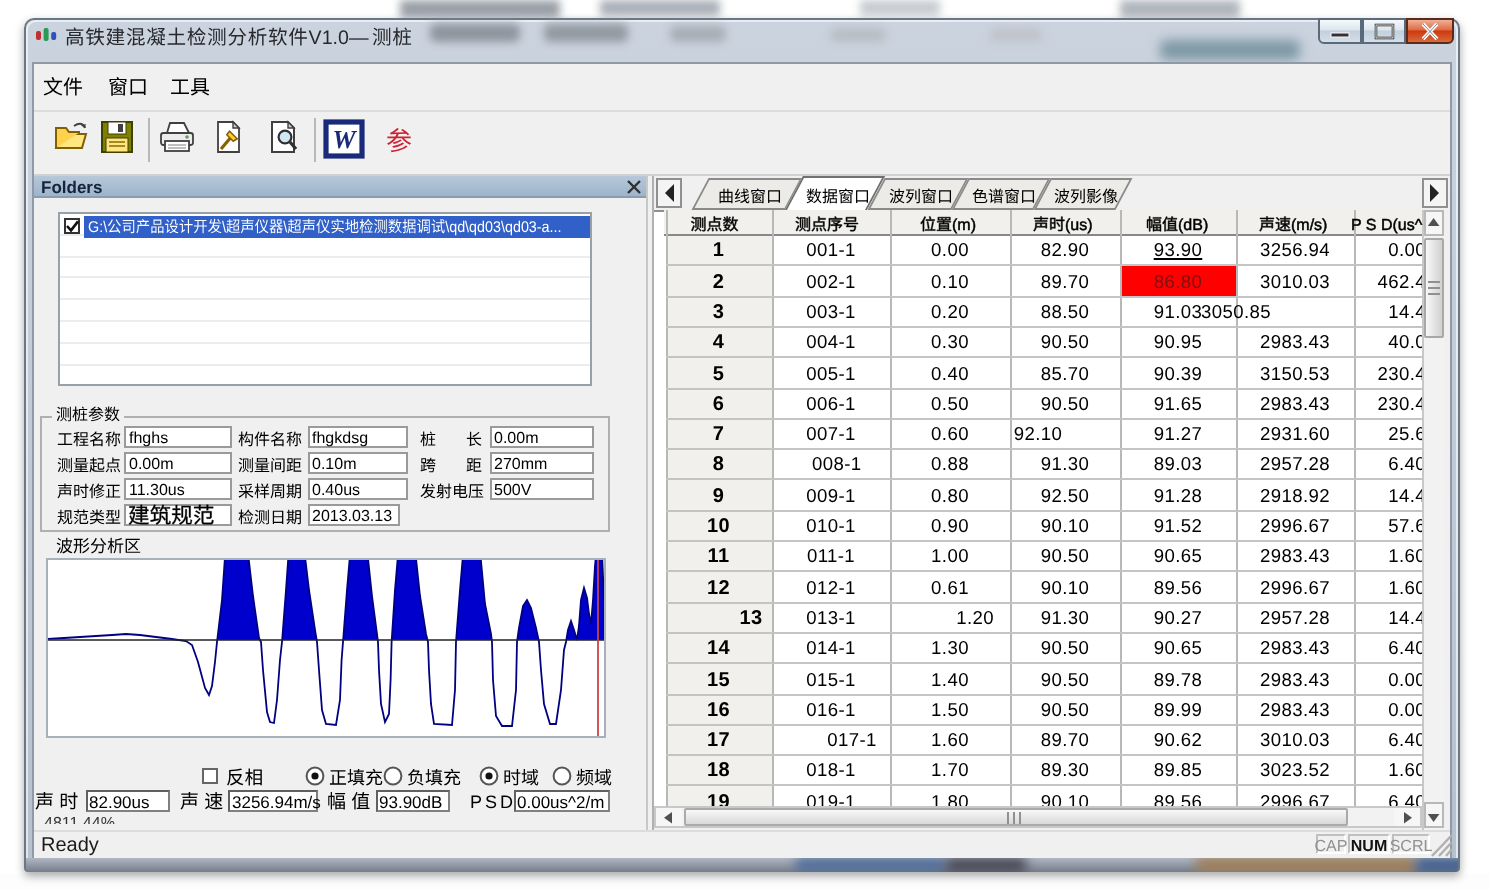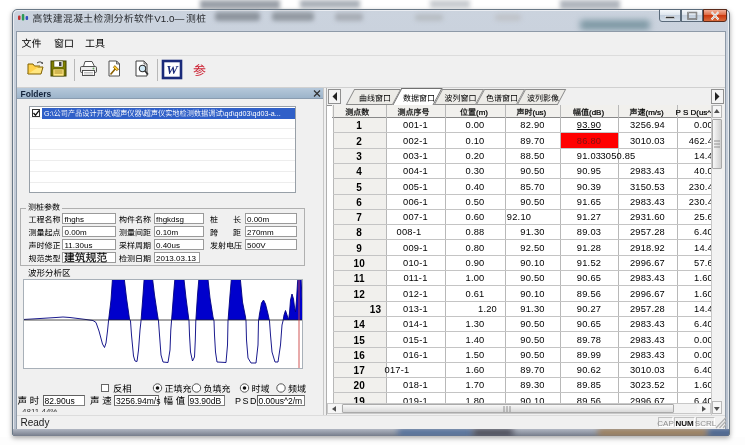--- a/index.html
+++ b/index.html
@@ -154,21 +154,21 @@
       <div style="position:absolute;left:415.5px;top:212.1px;width:44px;font:9.3px 'Liberation Sans';letter-spacing:.2px;color:#000;text-align:center;margin-left:-22px;">007-1</div>
       <div style="position:absolute;left:475px;top:212.1px;width:44px;font:9.3px 'Liberation Sans';letter-spacing:.2px;color:#000;text-align:center;margin-left:-22px;">0.60</div>
       <div style="position:absolute;left:519px;top:212.1px;width:44px;font:9.3px 'Liberation Sans';letter-spacing:.2px;color:#000;text-align:center;margin-left:-22px;">92.10</div>
       <div style="position:absolute;left:589px;top:212.1px;width:44px;font:9.3px 'Liberation Sans';letter-spacing:.2px;color:#000;text-align:center;margin-left:-22px;">91.27</div>
       <div style="position:absolute;left:647.5px;top:212.1px;width:44px;font:9.3px 'Liberation Sans';letter-spacing:.2px;color:#000;text-align:center;margin-left:-22px;">2931.60</div>
       <div style="position:absolute;left:678px;top:212.1px;width:33px;height:11px;overflow:hidden;">
         <div style="position:absolute;right:-2px;top:0;font:9.3px 'Liberation Sans';letter-spacing:.2px;color:#000;white-space:nowrap;">25.6</div>
       </div>
       <div style="position:absolute;left:332.5px;top:239.4px;width:378.5px;height:1px;background:#c4c4c4;"></div>
       <div style="position:absolute;left:359.25px;top:227.4px;width:44px;font:bold 10px 'Liberation Sans';letter-spacing:.2px;color:#000;text-align:center;margin-left:-22px;">8</div>
-      <div style="position:absolute;left:409px;top:227.4px;width:44px;font:9.3px 'Liberation Sans';letter-spacing:.2px;color:#000;text-align:center;margin-left:-22px;">008-1</div>
+      <div style="position:absolute;left:428px;top:227.4px;width:44px;font:9.3px 'Liberation Sans';letter-spacing:.2px;color:#000;text-align:left;margin-left:-22px;">008-1</div>
       <div style="position:absolute;left:475px;top:227.4px;width:44px;font:9.3px 'Liberation Sans';letter-spacing:.2px;color:#000;text-align:center;margin-left:-22px;">0.88</div>
       <div style="position:absolute;left:532.5px;top:227.4px;width:44px;font:9.3px 'Liberation Sans';letter-spacing:.2px;color:#000;text-align:center;margin-left:-22px;">91.30</div>
       <div style="position:absolute;left:589px;top:227.4px;width:44px;font:9.3px 'Liberation Sans';letter-spacing:.2px;color:#000;text-align:center;margin-left:-22px;">89.03</div>
       <div style="position:absolute;left:647.5px;top:227.4px;width:44px;font:9.3px 'Liberation Sans';letter-spacing:.2px;color:#000;text-align:center;margin-left:-22px;">2957.28</div>
       <div style="position:absolute;left:678px;top:227.4px;width:33px;height:11px;overflow:hidden;">
         <div style="position:absolute;right:-2px;top:0;font:9.3px 'Liberation Sans';letter-spacing:.2px;color:#000;white-space:nowrap;">6.40</div>
       </div>
       <div style="position:absolute;left:332.5px;top:254.7px;width:378.5px;height:1px;background:#c4c4c4;"></div>
       <div style="position:absolute;left:359.25px;top:242.7px;width:44px;font:bold 10px 'Liberation Sans';letter-spacing:.2px;color:#000;text-align:center;margin-left:-22px;">9</div>
       <div style="position:absolute;left:415.5px;top:242.7px;width:44px;font:9.3px 'Liberation Sans';letter-spacing:.2px;color:#000;text-align:center;margin-left:-22px;">009-1</div>
@@ -244,30 +244,30 @@
       <div style="position:absolute;left:415.5px;top:349.8px;width:44px;font:9.3px 'Liberation Sans';letter-spacing:.2px;color:#000;text-align:center;margin-left:-22px;">016-1</div>
       <div style="position:absolute;left:475px;top:349.8px;width:44px;font:9.3px 'Liberation Sans';letter-spacing:.2px;color:#000;text-align:center;margin-left:-22px;">1.50</div>
       <div style="position:absolute;left:532.5px;top:349.8px;width:44px;font:9.3px 'Liberation Sans';letter-spacing:.2px;color:#000;text-align:center;margin-left:-22px;">90.50</div>
       <div style="position:absolute;left:589px;top:349.8px;width:44px;font:9.3px 'Liberation Sans';letter-spacing:.2px;color:#000;text-align:center;margin-left:-22px;">89.99</div>
       <div style="position:absolute;left:647.5px;top:349.8px;width:44px;font:9.3px 'Liberation Sans';letter-spacing:.2px;color:#000;text-align:center;margin-left:-22px;">2983.43</div>
       <div style="position:absolute;left:678px;top:349.8px;width:33px;height:11px;overflow:hidden;">
         <div style="position:absolute;right:-2px;top:0;font:9.3px 'Liberation Sans';letter-spacing:.2px;color:#000;white-space:nowrap;">0.00</div>
       </div>
       <div style="position:absolute;left:332.5px;top:377.1px;width:378.5px;height:1px;background:#c4c4c4;"></div>
       <div style="position:absolute;left:359.25px;top:365.1px;width:44px;font:bold 10px 'Liberation Sans';letter-spacing:.2px;color:#000;text-align:center;margin-left:-22px;">17</div>
-      <div style="position:absolute;left:397px;top:365.1px;width:44px;font:9.3px 'Liberation Sans';letter-spacing:.2px;color:#000;text-align:center;margin-left:-22px;">017-1</div>
+      <div style="position:absolute;left:426px;top:365.1px;width:44px;font:9.3px 'Liberation Sans';letter-spacing:.2px;color:#000;text-align:center;margin-left:-22px;">017-1</div>
       <div style="position:absolute;left:475px;top:365.1px;width:44px;font:9.3px 'Liberation Sans';letter-spacing:.2px;color:#000;text-align:center;margin-left:-22px;">1.60</div>
       <div style="position:absolute;left:532.5px;top:365.1px;width:44px;font:9.3px 'Liberation Sans';letter-spacing:.2px;color:#000;text-align:center;margin-left:-22px;">89.70</div>
       <div style="position:absolute;left:589px;top:365.1px;width:44px;font:9.3px 'Liberation Sans';letter-spacing:.2px;color:#000;text-align:center;margin-left:-22px;">90.62</div>
       <div style="position:absolute;left:647.5px;top:365.1px;width:44px;font:9.3px 'Liberation Sans';letter-spacing:.2px;color:#000;text-align:center;margin-left:-22px;">3010.03</div>
       <div style="position:absolute;left:678px;top:365.1px;width:33px;height:11px;overflow:hidden;">
         <div style="position:absolute;right:-2px;top:0;font:9.3px 'Liberation Sans';letter-spacing:.2px;color:#000;white-space:nowrap;">6.40</div>
       </div>
       <div style="position:absolute;left:332.5px;top:392.4px;width:378.5px;height:1px;background:#c4c4c4;"></div>
-      <div style="position:absolute;left:359.25px;top:380.4px;width:44px;font:bold 10px 'Liberation Sans';letter-spacing:.2px;color:#000;text-align:center;margin-left:-22px;">20</div>
+      <div style="position:absolute;left:359.25px;top:380.4px;width:44px;font:bold 10px 'Liberation Sans';letter-spacing:.2px;color:#000;text-align:center;margin-left:-22px;">18</div>
       <div style="position:absolute;left:415.5px;top:380.4px;width:44px;font:9.3px 'Liberation Sans';letter-spacing:.2px;color:#000;text-align:center;margin-left:-22px;">018-1</div>
       <div style="position:absolute;left:475px;top:380.4px;width:44px;font:9.3px 'Liberation Sans';letter-spacing:.2px;color:#000;text-align:center;margin-left:-22px;">1.70</div>
       <div style="position:absolute;left:532.5px;top:380.4px;width:44px;font:9.3px 'Liberation Sans';letter-spacing:.2px;color:#000;text-align:center;margin-left:-22px;">89.30</div>
       <div style="position:absolute;left:589px;top:380.4px;width:44px;font:9.3px 'Liberation Sans';letter-spacing:.2px;color:#000;text-align:center;margin-left:-22px;">89.85</div>
       <div style="position:absolute;left:647.5px;top:380.4px;width:44px;font:9.3px 'Liberation Sans';letter-spacing:.2px;color:#000;text-align:center;margin-left:-22px;">3023.52</div>
       <div style="position:absolute;left:678px;top:380.4px;width:33px;height:11px;overflow:hidden;">
         <div style="position:absolute;right:-2px;top:0;font:9.3px 'Liberation Sans';letter-spacing:.2px;color:#000;white-space:nowrap;">1.60</div>
       </div>
       <div style="position:absolute;left:359.25px;top:395.7px;width:44px;font:bold 10px 'Liberation Sans';letter-spacing:.2px;color:#000;text-align:center;margin-left:-22px;">19</div>
       <div style="position:absolute;left:415.5px;top:395.7px;width:44px;font:9.3px 'Liberation Sans';letter-spacing:.2px;color:#000;text-align:center;margin-left:-22px;">019-1</div>

